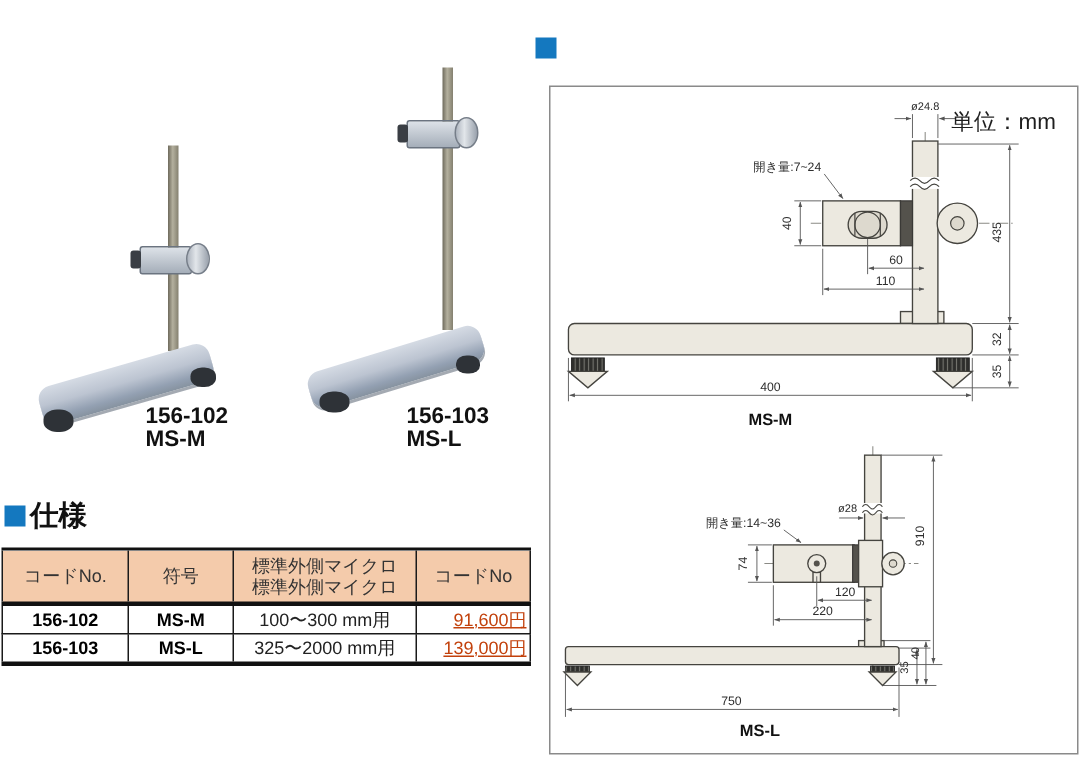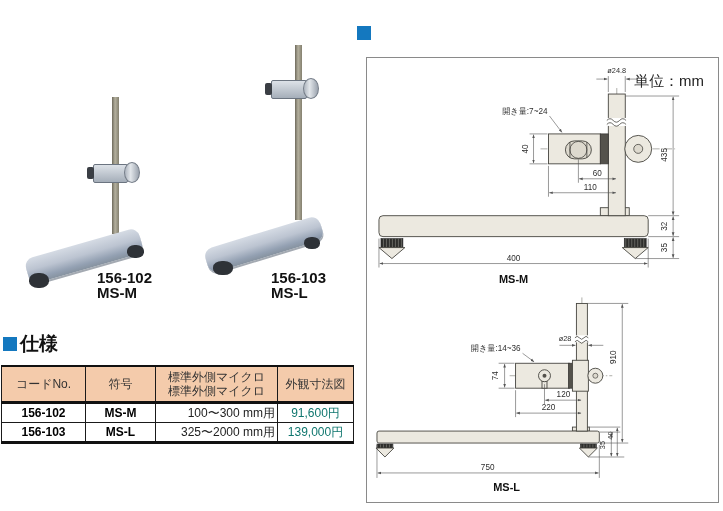--- a/index.html
+++ b/index.html
@@ -25,22 +25,22 @@
   .spec-table{position:absolute;left:1px;top:365px;width:352px;border-collapse:collapse;
               table-layout:fixed;font-size:12px;}
   .spec-table th,.spec-table td{border:1px solid var(--table-border,#1a1a1a);overflow:hidden;}
   .spec-table thead th{background:var(--table-header-bg,#f4cbab);font-weight:normal;color:#333;
               text-align:center;height:32px;line-height:14px;border-top:2px solid #111;
               border-bottom:3px solid #111;padding:1px 2px;}
   .spec-table tbody td{height:18px;padding:0 2px;}
   .spec-table tbody tr:last-child td{border-bottom:3px solid #111;}
   .hl{display:block;}
   td.b{font-weight:bold;text-align:center;color:#000;}
-  td.rg{text-align:right;padding-left:6px;color:#222;}
-  td.pr{text-align:center;padding-right:5px;color:#0f766e;}
+  td.rg{text-align:center;padding-left:6px;color:#222;}
+  td.pr{text-align:right;padding-right:5px;color:#c2410c;text-decoration:underline;}
   
   .panel{position:absolute;left:366px;top:57px;width:351px;height:444px;border:1px solid #8a8a8a;}
   .panel svg{display:block;}
   
   .part{fill:#ece9e0;stroke:#45443f;stroke-width:0.9;}
   .dark{fill:#54524c;stroke:#3a3936;stroke-width:0.8;}
   .dim{stroke:#555;stroke-width:0.6;fill:none;}
   .cl{stroke:#8a8a85;stroke-width:0.7;fill:none;stroke-dasharray:7 2 1.5 2;}
   .wave{stroke:#45443f;stroke-width:0.8;fill:none;}
   text{fill:#2e2e2e;font-family:"Liberation Sans",sans-serif;}
@@ -93,21 +93,21 @@
         <col style="width:76px">
       </colgroup>
     <thead>
       <tr>
         <th>コードNo.</th>
         <th>符号</th>
         <th>
           <span class="hl">標準外側マイクロ</span>
           <span class="hl">標準外側マイクロ</span>
         </th>
-        <th>外観寸法図</th>
+        <th>コードNo</th>
       </tr>
     </thead>
     <tbody>
       <tr>
         <td class="b">156-102</td>
         <td class="b">MS-M</td>
         <td class="rg">100〜300 mm用</td>
         <td class="pr">91,600円</td>
       </tr>
       <tr>

